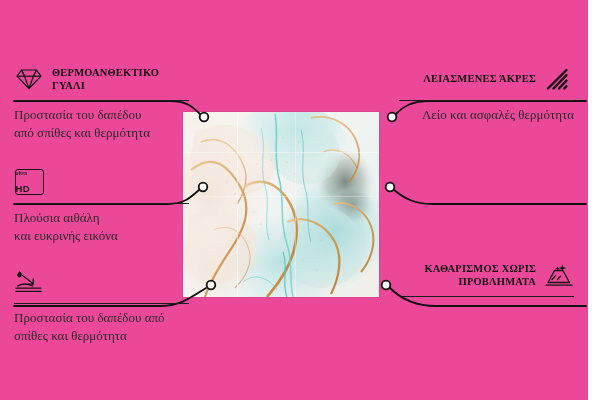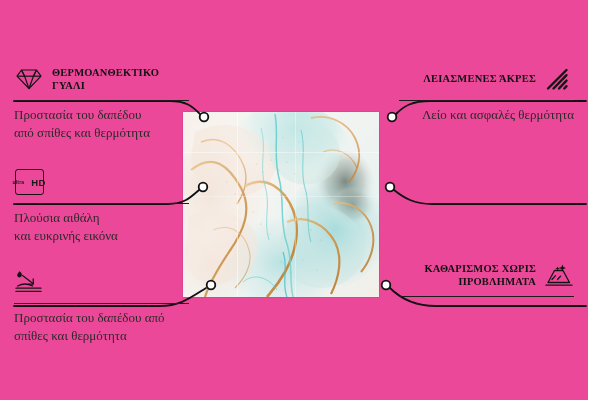--- a/index.html
+++ b/index.html
@@ -145,21 +145,22 @@
   #f-edges      { top: 62px; }
   #f-membrane   { top: 165px; }
   #f-clean      { top: 258px; }
 
   .hd-badge {
     width: 27px;
     height: 24px;
     border: 1.4px solid #141414;
     border-radius: 3px;
     display: flex;
-    align-items: center;
+    flex-direction: column;
+    align-items: flex-start;
     justify-content: center;
     line-height: 1;
     gap: 7px;
   }
   .hd-badge .u {
     font-family: "Liberation Sans", sans-serif;
     font-size: 5px;
     font-weight: 700;
     letter-spacing: 0.2px;
   }

